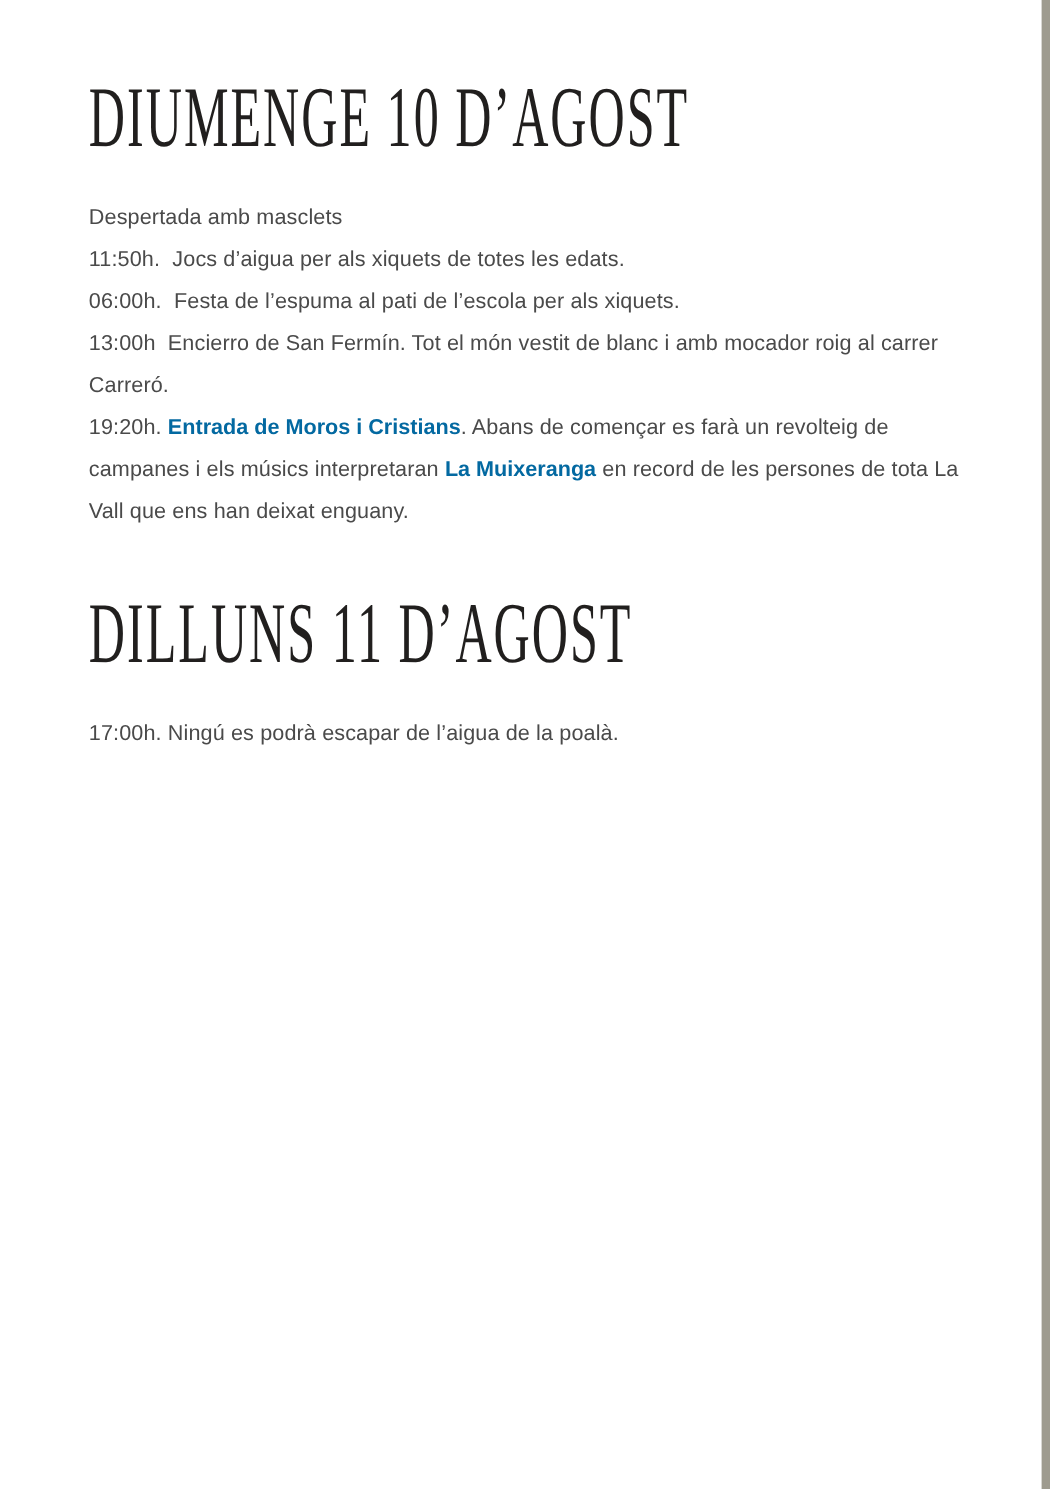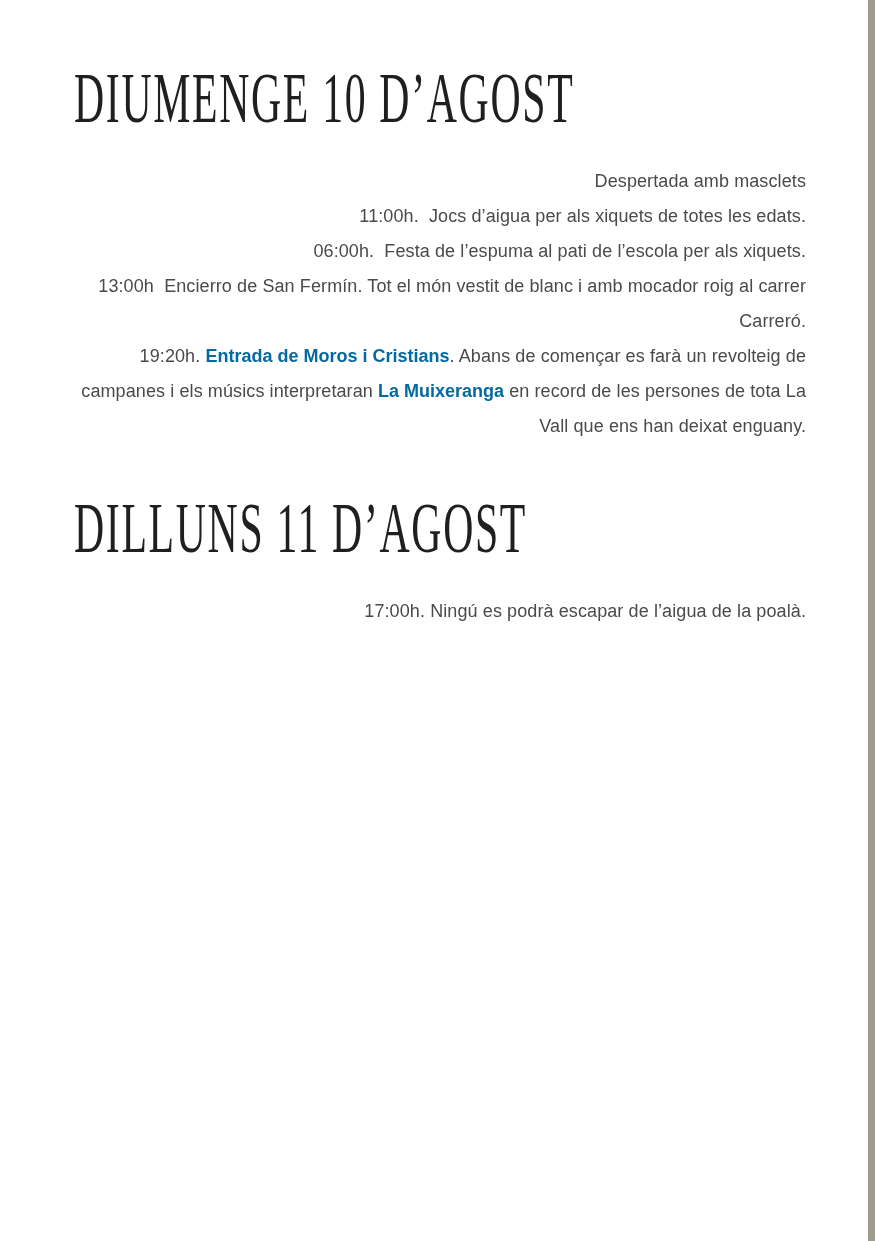--- a/index.html
+++ b/index.html
@@ -11,21 +11,20 @@
   }
   * { margin: 0; padding: 0; box-sizing: border-box; }
   html, body { background: #ffffff; }
   .page {
     position: relative;
     width: 875px;
     height: 1241px;
     background: var(--page-bg);
     overflow: hidden;
     font-family: "Liberation Sans", "DejaVu Sans", sans-serif;
-    text-align: right;
   }
   .edge-strip {
     position: absolute;
     top: 0;
     right: 0;
     width: 7px;
     height: 100%;
     background: var(--strip-color);
   }
   .content {
@@ -66,21 +65,21 @@
 </style>
 </head>
 <body>
 
 <div class="page">
   <div class="content">
   <section>
     <h1 class="section-heading">DIUMENGE 10 D’AGOST</h1>
     <div class="section-body">
           <p class="event"><span>Despertada amb masclets</span></p>
-          <p class="event"><span>11:00h.  Jocs d’aigua per als xiquets de totes les edats.</span></p>
+          <p class="event"><span>11:50h.  Jocs d’aigua per als xiquets de totes les edats.</span></p>
           <p class="event"><span>06:00h.  Festa de l’espuma al pati de l’escola per als xiquets.</span></p>
           <p class="event"><span>13:00h  Encierro de San Fermín. Tot el món vestit de blanc i amb mocador roig al carrer Carreró.</span></p>
           <p class="event"><span>19:20h. </span><span class="bold">Entrada de Moros i Cristians</span><span>. Abans de començar es farà un revolteig de campanes i els músics interpretaran </span><span class="bold">La Muixeranga</span><span> en record de les persones de tota La Vall que ens han deixat enguany.</span></p>
         </div>
   </section>
 
   <section>
     <h1 class="section-heading">DILLUNS 11 D’AGOST</h1>
     <div class="section-body">
           <p class="event"><span>17:00h. Ningú es podrà escapar de l’aigua de la poalà.</span></p>

